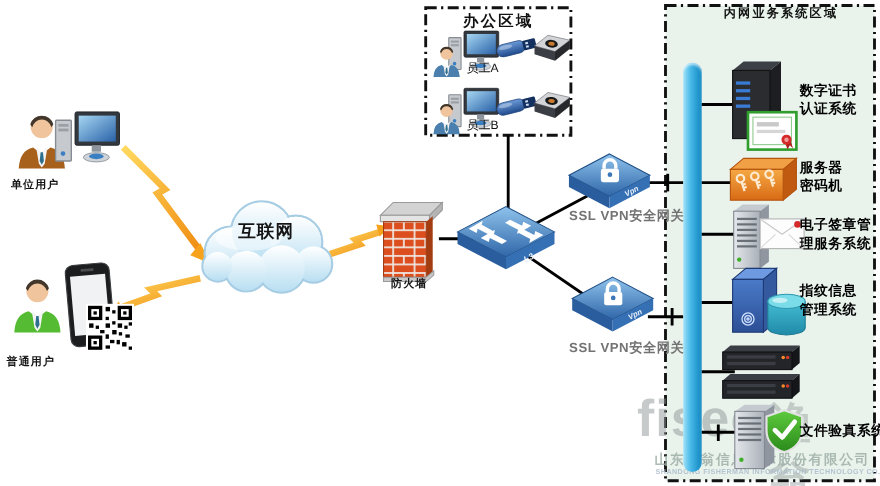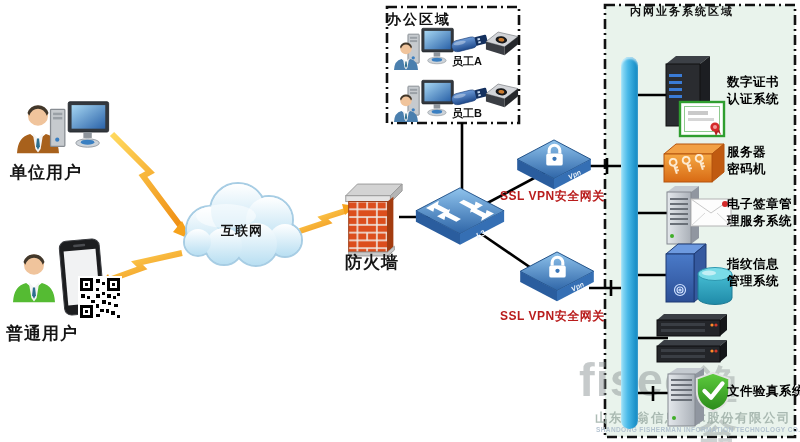--- a/index.html
+++ b/index.html
@@ -3,31 +3,31 @@
 <meta charset="utf-8">
 <style>
   html,body{margin:0;padding:0;background:#fff;}
   #canvas{position:relative;width:800px;height:442px;background:#fff;overflow:hidden;
           font-family:"Liberation Sans","DejaVu Sans",sans-serif;}
   svg{display:block;}
   #bg-layer{position:absolute;left:0;top:0;z-index:1;}
   #watermark{position:absolute;left:0;top:0;width:800px;height:442px;z-index:2;pointer-events:none;}
   #wire-layer{position:absolute;left:0;top:0;z-index:3;}
   .icon{position:absolute;z-index:4;}
-  .lbl{position:absolute;z-index:6;font-weight:bold;color:#151515;font-size:17px;
+  .lbl{position:absolute;z-index:6;font-weight:bold;color:#151515;font-size:10px;
        letter-spacing:1px;white-space:nowrap;}
   .lbl.c{text-align:center;}
   .area-title{position:absolute;z-index:6;font-weight:bold;color:#111;font-size:14px;
-       letter-spacing:2px;text-align:left;}
+       letter-spacing:2px;text-align:center;}
   .syslbl{position:absolute;left:727px;z-index:6;font-weight:bold;font-size:12.5px;
        color:#000000;line-height:17px;letter-spacing:.5px;white-space:nowrap;}
   .syslbl span{display:block;}
-  .gwlbl{position:absolute;z-index:6;font-weight:bold;font-size:12px;color:#b91c1c;
-       letter-spacing:.5px;text-align:left;white-space:nowrap;}
-  .emplbl{position:absolute;z-index:6;font-weight:bold;font-size:11px;color:#101010;margin-left:28px;}
+  .gwlbl{position:absolute;z-index:6;font-weight:bold;font-size:12px;color:#737373;
+       letter-spacing:.5px;text-align:right;white-space:nowrap;}
+  .emplbl{position:absolute;z-index:6;font-weight:normal;font-size:11px;color:#101010;}
   .badge{position:absolute;z-index:6;color:#eaf2fa;font-weight:bold;font-style:italic;}
   #bus{position:absolute;left:621px;top:57px;width:17px;height:372px;border-radius:9px;z-index:4;
        background:linear-gradient(90deg,#9fe2f8 0%,#49b9e8 40%,#0f86c0 100%);
        box-shadow:inset 0 2px 2px rgba(255,255,255,.6);}
   .wm-logo{position:absolute;left:579px;top:352px;font-size:47px;font-weight:bold;
        letter-spacing:1px;color:#8f9798;opacity:.5;}
   .wm-cn2{position:absolute;left:698px;top:357px;font-size:40px;font-weight:bold;
        letter-spacing:8px;color:#949c9c;opacity:.45;}
   .wm-company{position:absolute;left:595px;top:410px;font-size:12.5px;font-weight:bold;
        letter-spacing:1.5px;color:#9fb0a8;opacity:.85;white-space:nowrap;}
@@ -246,21 +246,21 @@
       <circle cx="38" cy="52" r="23"></circle>
         <circle cx="66" cy="33" r="27"></circle>
         <circle cx="97" cy="42" r="23"></circle>
       <circle cx="113" cy="62" r="16"></circle>
         <circle cx="84" cy="66" r="21"></circle>
         <circle cx="52" cy="68" r="18"></circle>
       <circle cx="26" cy="64" r="13"></circle>
     </g>
     <ellipse cx="54" cy="38" rx="30" ry="12" fill="#ffffff" opacity="0.5"></ellipse>
   </svg>
-  <div class="lbl c" style="left:200px;top:222px;width:84px;font-size:13px">互联网</div>
+  <div class="lbl c" style="left:200px;top:200px;width:84px;font-size:16px">互联网</div>
 
   <svg class="icon" style="left:338px;top:178px" width="68" height="84" viewBox="0 0 70 86">
     <polygon points="8,18 20,6 66,6 54,18" fill="#d3d3d3" stroke="#9a9a9a"></polygon>
     <rect x="8" y="18" width="46" height="6" fill="#e4e4e4" stroke="#9a9a9a"></rect>
     <polygon points="54,18 66,6 66,13 54,25" fill="#b5b5b5" stroke="#9a9a9a"></polygon>
     <rect x="11" y="24" width="40" height="52" fill="url(#pBrick)" stroke="#9c3a12"></rect>
     <polygon points="51,24 57,19 57,71 51,76" fill="#a33c10"></polygon>
     <polygon points="11,76 51,76 58,70 58,74 51,80 11,80" fill="#c9c9c9" stroke="#9a9a9a"></polygon>
   </svg>
   <div class="lbl c" style="left:338px;top:251px;width:68px">防火墙</div>

